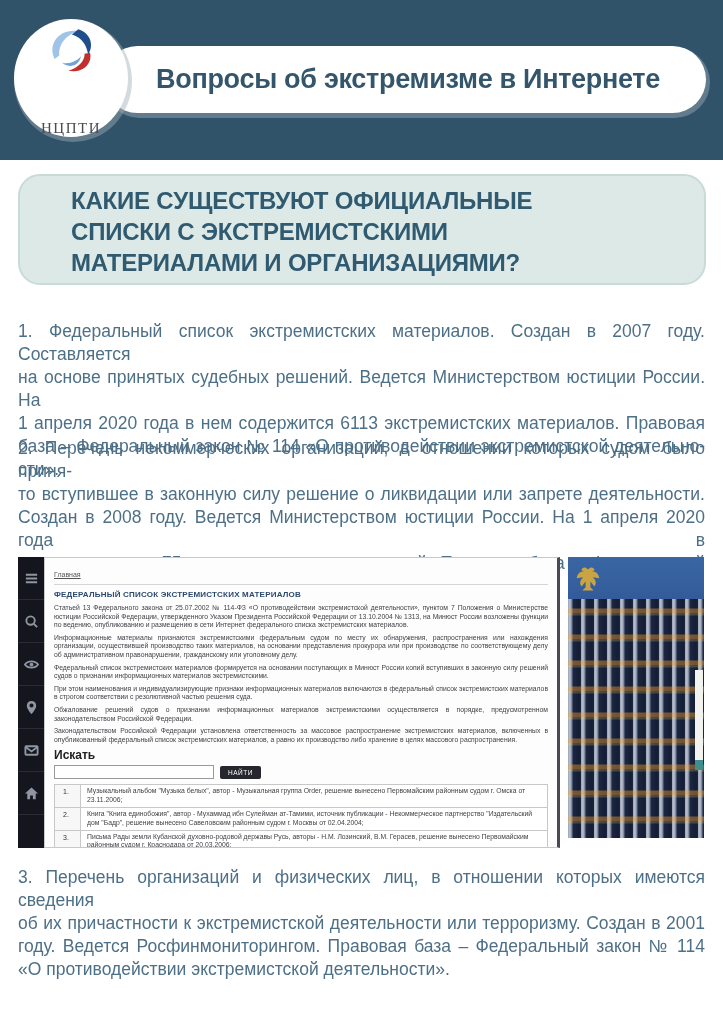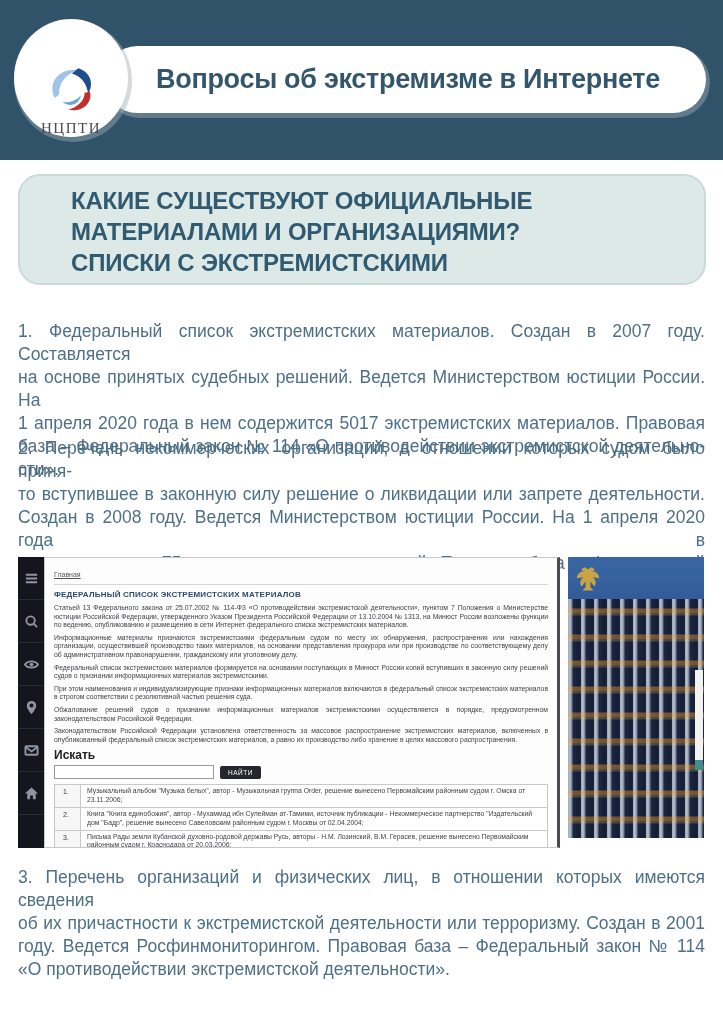--- a/index.html
+++ b/index.html
@@ -7,21 +7,21 @@
          font-family:"Liberation Sans","DejaVu Sans",sans-serif;}
 
   
   .top-header{position:absolute;left:0;top:0;width:723px;height:160px;background:#30536a;padding-left:29px;}
   .title-pill{position:absolute;left:104px;top:46px;width:602px;height:67px;background:#ffffff;
               border-radius:34px;display:flex;align-items:center;padding-left:52px;box-sizing:border-box;
               box-shadow:2px 3px 0 2px rgba(160,175,185,.45);}
   .title-pill .t{font-size:27px;font-weight:bold;color:#33566c;letter-spacing:-.3px;}
   .logo-ellipse{position:absolute;left:14px;top:19px;width:114px;height:118px;background:#ffffff;
                 border-radius:50%;box-shadow:2px 3px 0 2px rgba(160,175,185,.45);z-index:2;
-                display:flex;flex-direction:column;align-items:center;justify-content:flex-end;}
+                display:flex;flex-direction:column;align-items:center;justify-content:space-between;}
   .logo-swirl{width:62px;height:58px;margin-top:2px;}
   .logo-text{font-family:"Liberation Serif","DejaVu Serif",serif;font-size:15px;letter-spacing:1.5px;
              color:#4a4a52;margin-top:2px;}
 
   
   .question-box{position:absolute;left:18px;top:174px;width:688px;height:111px;box-sizing:border-box;
                 background:#dde9e7;border:2px solid #c8dbd8;border-radius:22px;
                 padding:9px 20px 0 51px;}
   .question-box .jline{font-size:24px;font-weight:bold;color:#2f5a70;line-height:31px;
                        text-align:left;letter-spacing:-.2px;}
@@ -88,28 +88,28 @@
         <path fill="#1f4e8c" d="M40 9 C53 13 58 26 51 37 C49 27 45 19 33 15 Z"></path>
         <path fill="#c2302e" d="M53 35 C56 47 45 58 29 55 C40 51 47 45 47 36 Z"></path>
         <path fill="#6fa5d6" d="M22 46 C30 48 38 45 43 39 C41 49 32 53 22 46 Z"></path>
       </svg>
       <div class="logo-text">НЦПТИ</div>
     </div>
   </div>
 
   <div class="question-box">
       <div class="jline">КАКИЕ СУЩЕСТВУЮТ ОФИЦИАЛЬНЫЕ</div>
+      <div class="jline">СПИСКИ С ЭКСТРЕМИСТСКИМИ</div>
       <div class="jline jlast">МАТЕРИАЛАМИ И ОРГАНИЗАЦИЯМИ?</div>
-      <div class="jline">СПИСКИ С ЭКСТРЕМИСТСКИМИ</div>
     </div>
 
   <div class="para p1">
       <div class="jline">1. Федеральный список экстремистских материалов. Создан в 2007 году. Составляется</div>
       <div class="jline">на основе принятых судебных решений. Ведется Министерством юстиции России. На</div>
-      <div class="jline">1 апреля 2020 года в нем содержится 5017 экстремистских материалов. Правовая</div>
+      <div class="jline">1 апреля 2020 года в нем содержится 6113 экстремистских материалов. Правовая</div>
       <div class="jline">база – Федеральный закон № 114 «О противодействии экстремистской деятельно-</div>
       <div class="jline jlast">сти».</div>
     </div>
   <div class="para p2">
       <div class="jline">2. Перечень некоммерческих организаций, в отношении которых судом было приня-</div>
       <div class="jline">то вступившее в законную силу решение о ликвидации или запрете деятельности.</div>
       <div class="jline">Создан в 2008 году. Ведется Министерством юстиции России. На 1 апреля 2020 года в</div>
       <div class="jline">нем содержится 75 экстремистских организаций. Правовая база – Федеральный</div>
       <div class="jline jlast">закон № 114 «О противодействии экстремистской деятельности».</div>
     </div>

